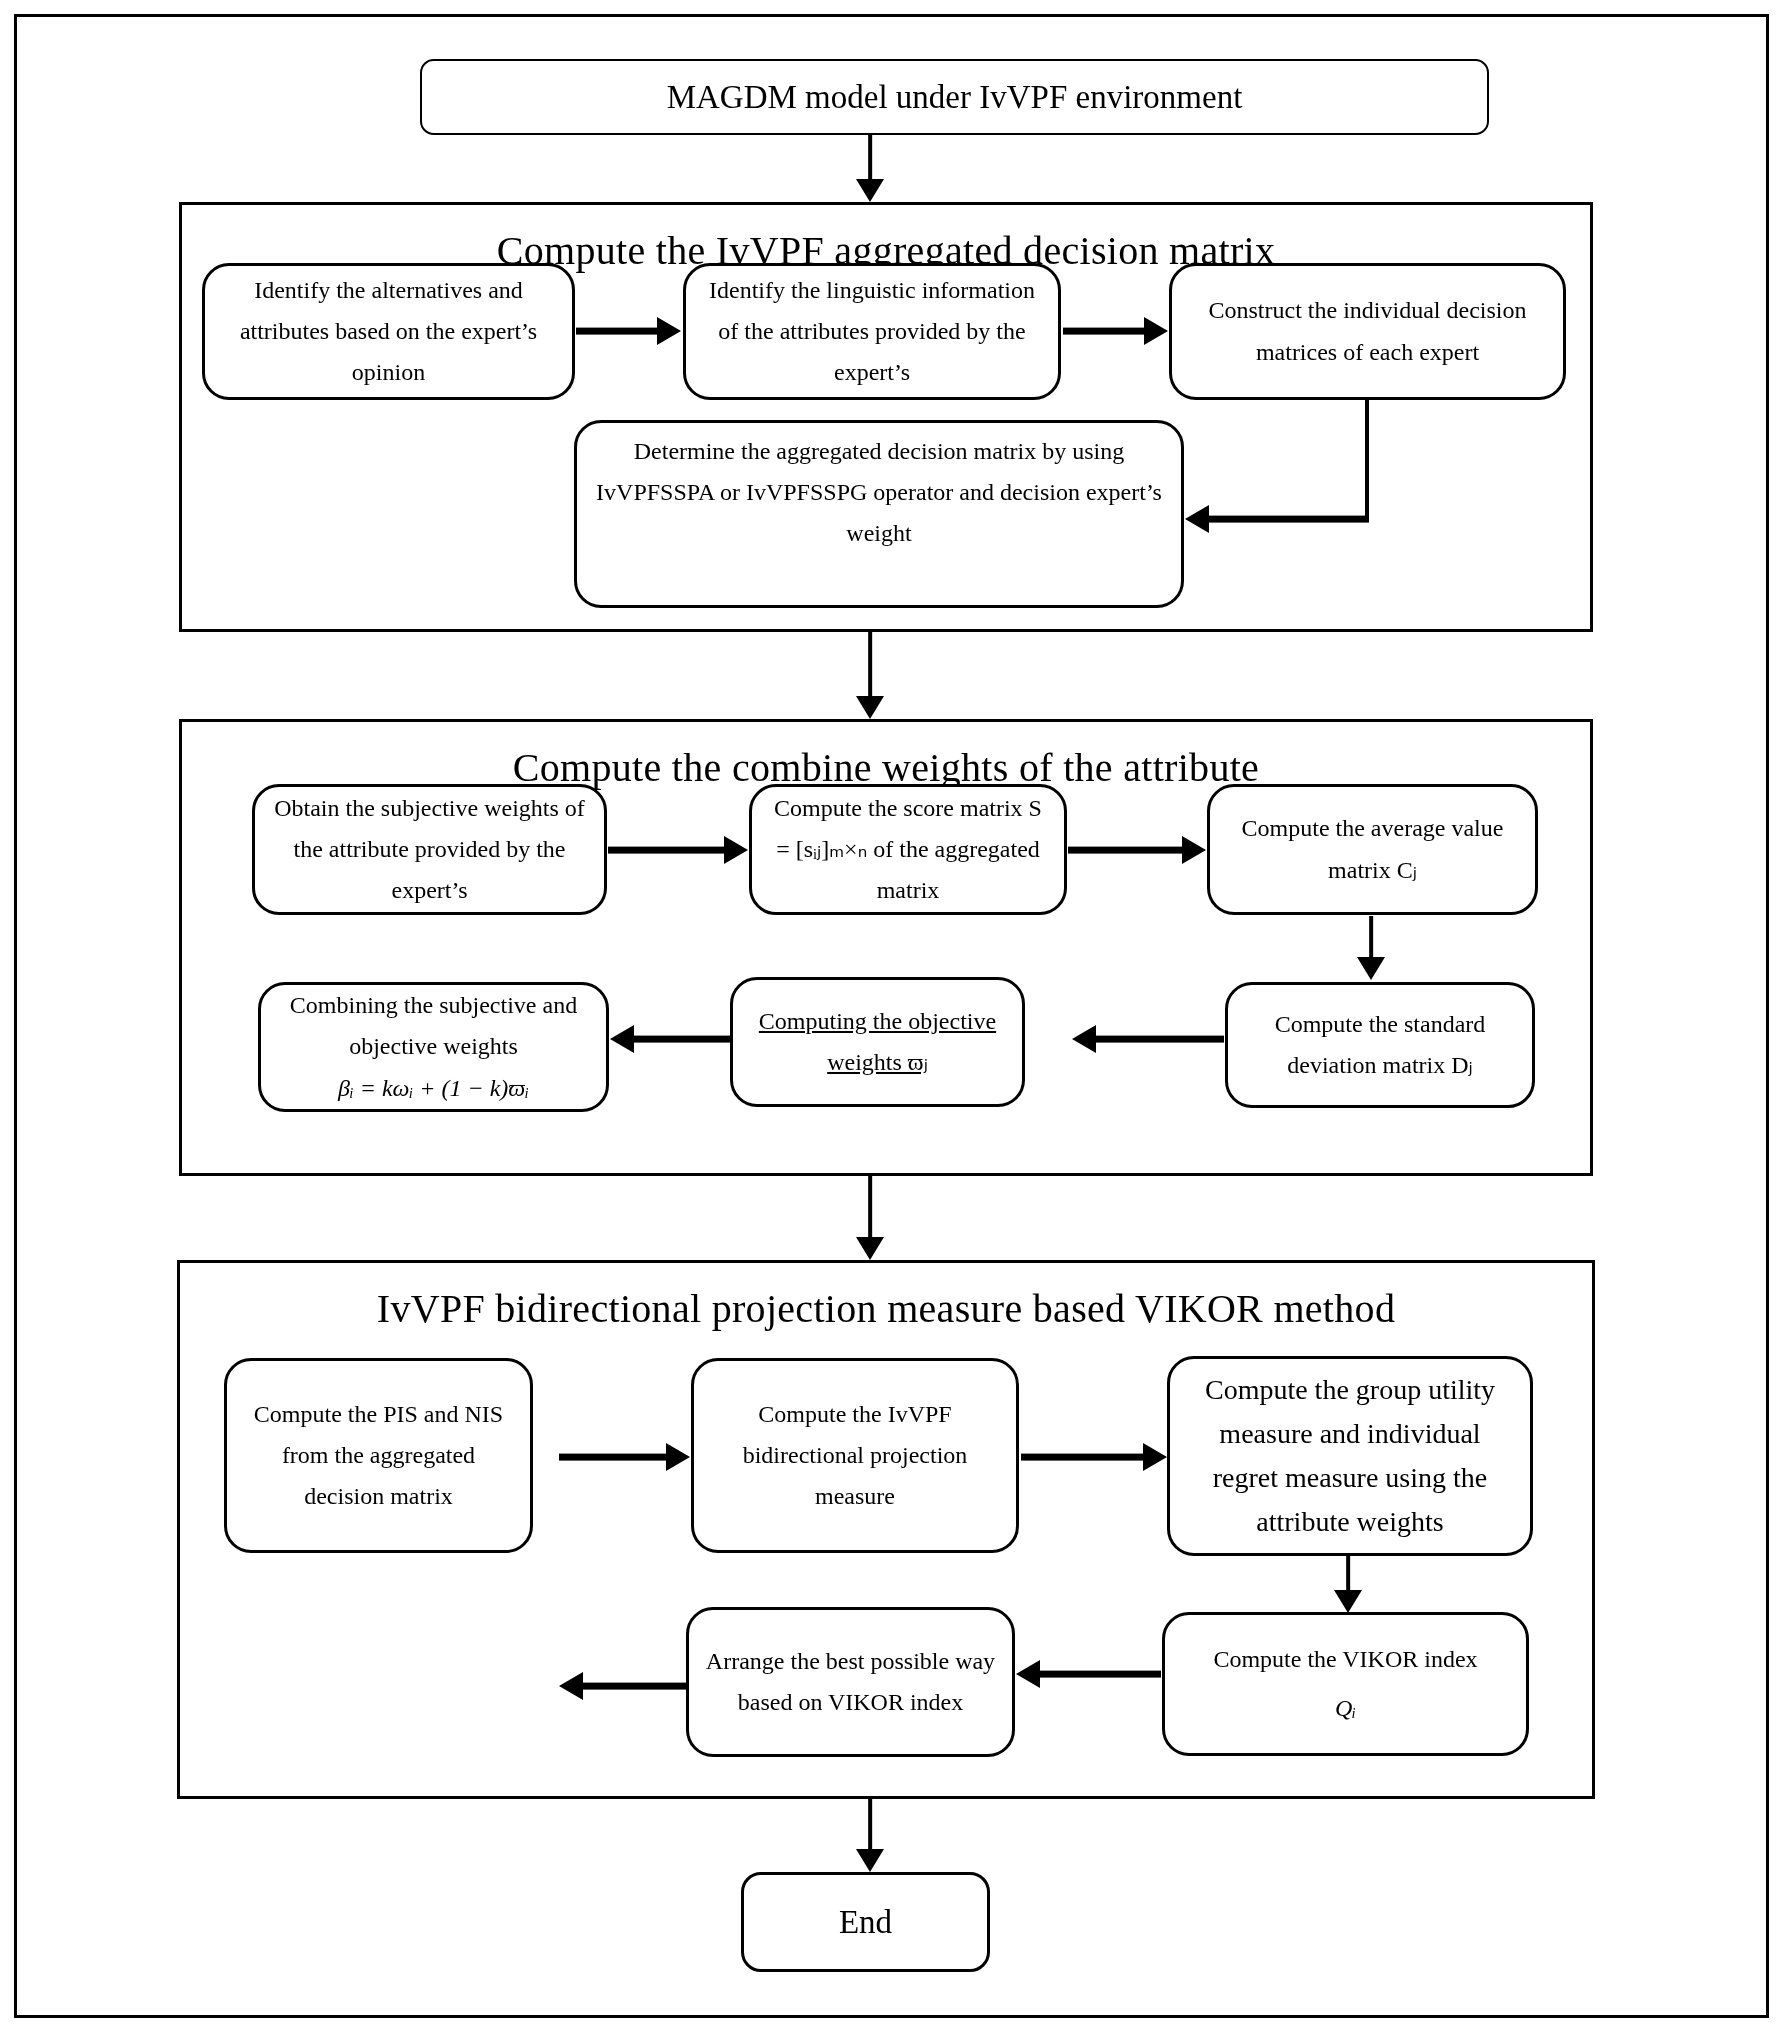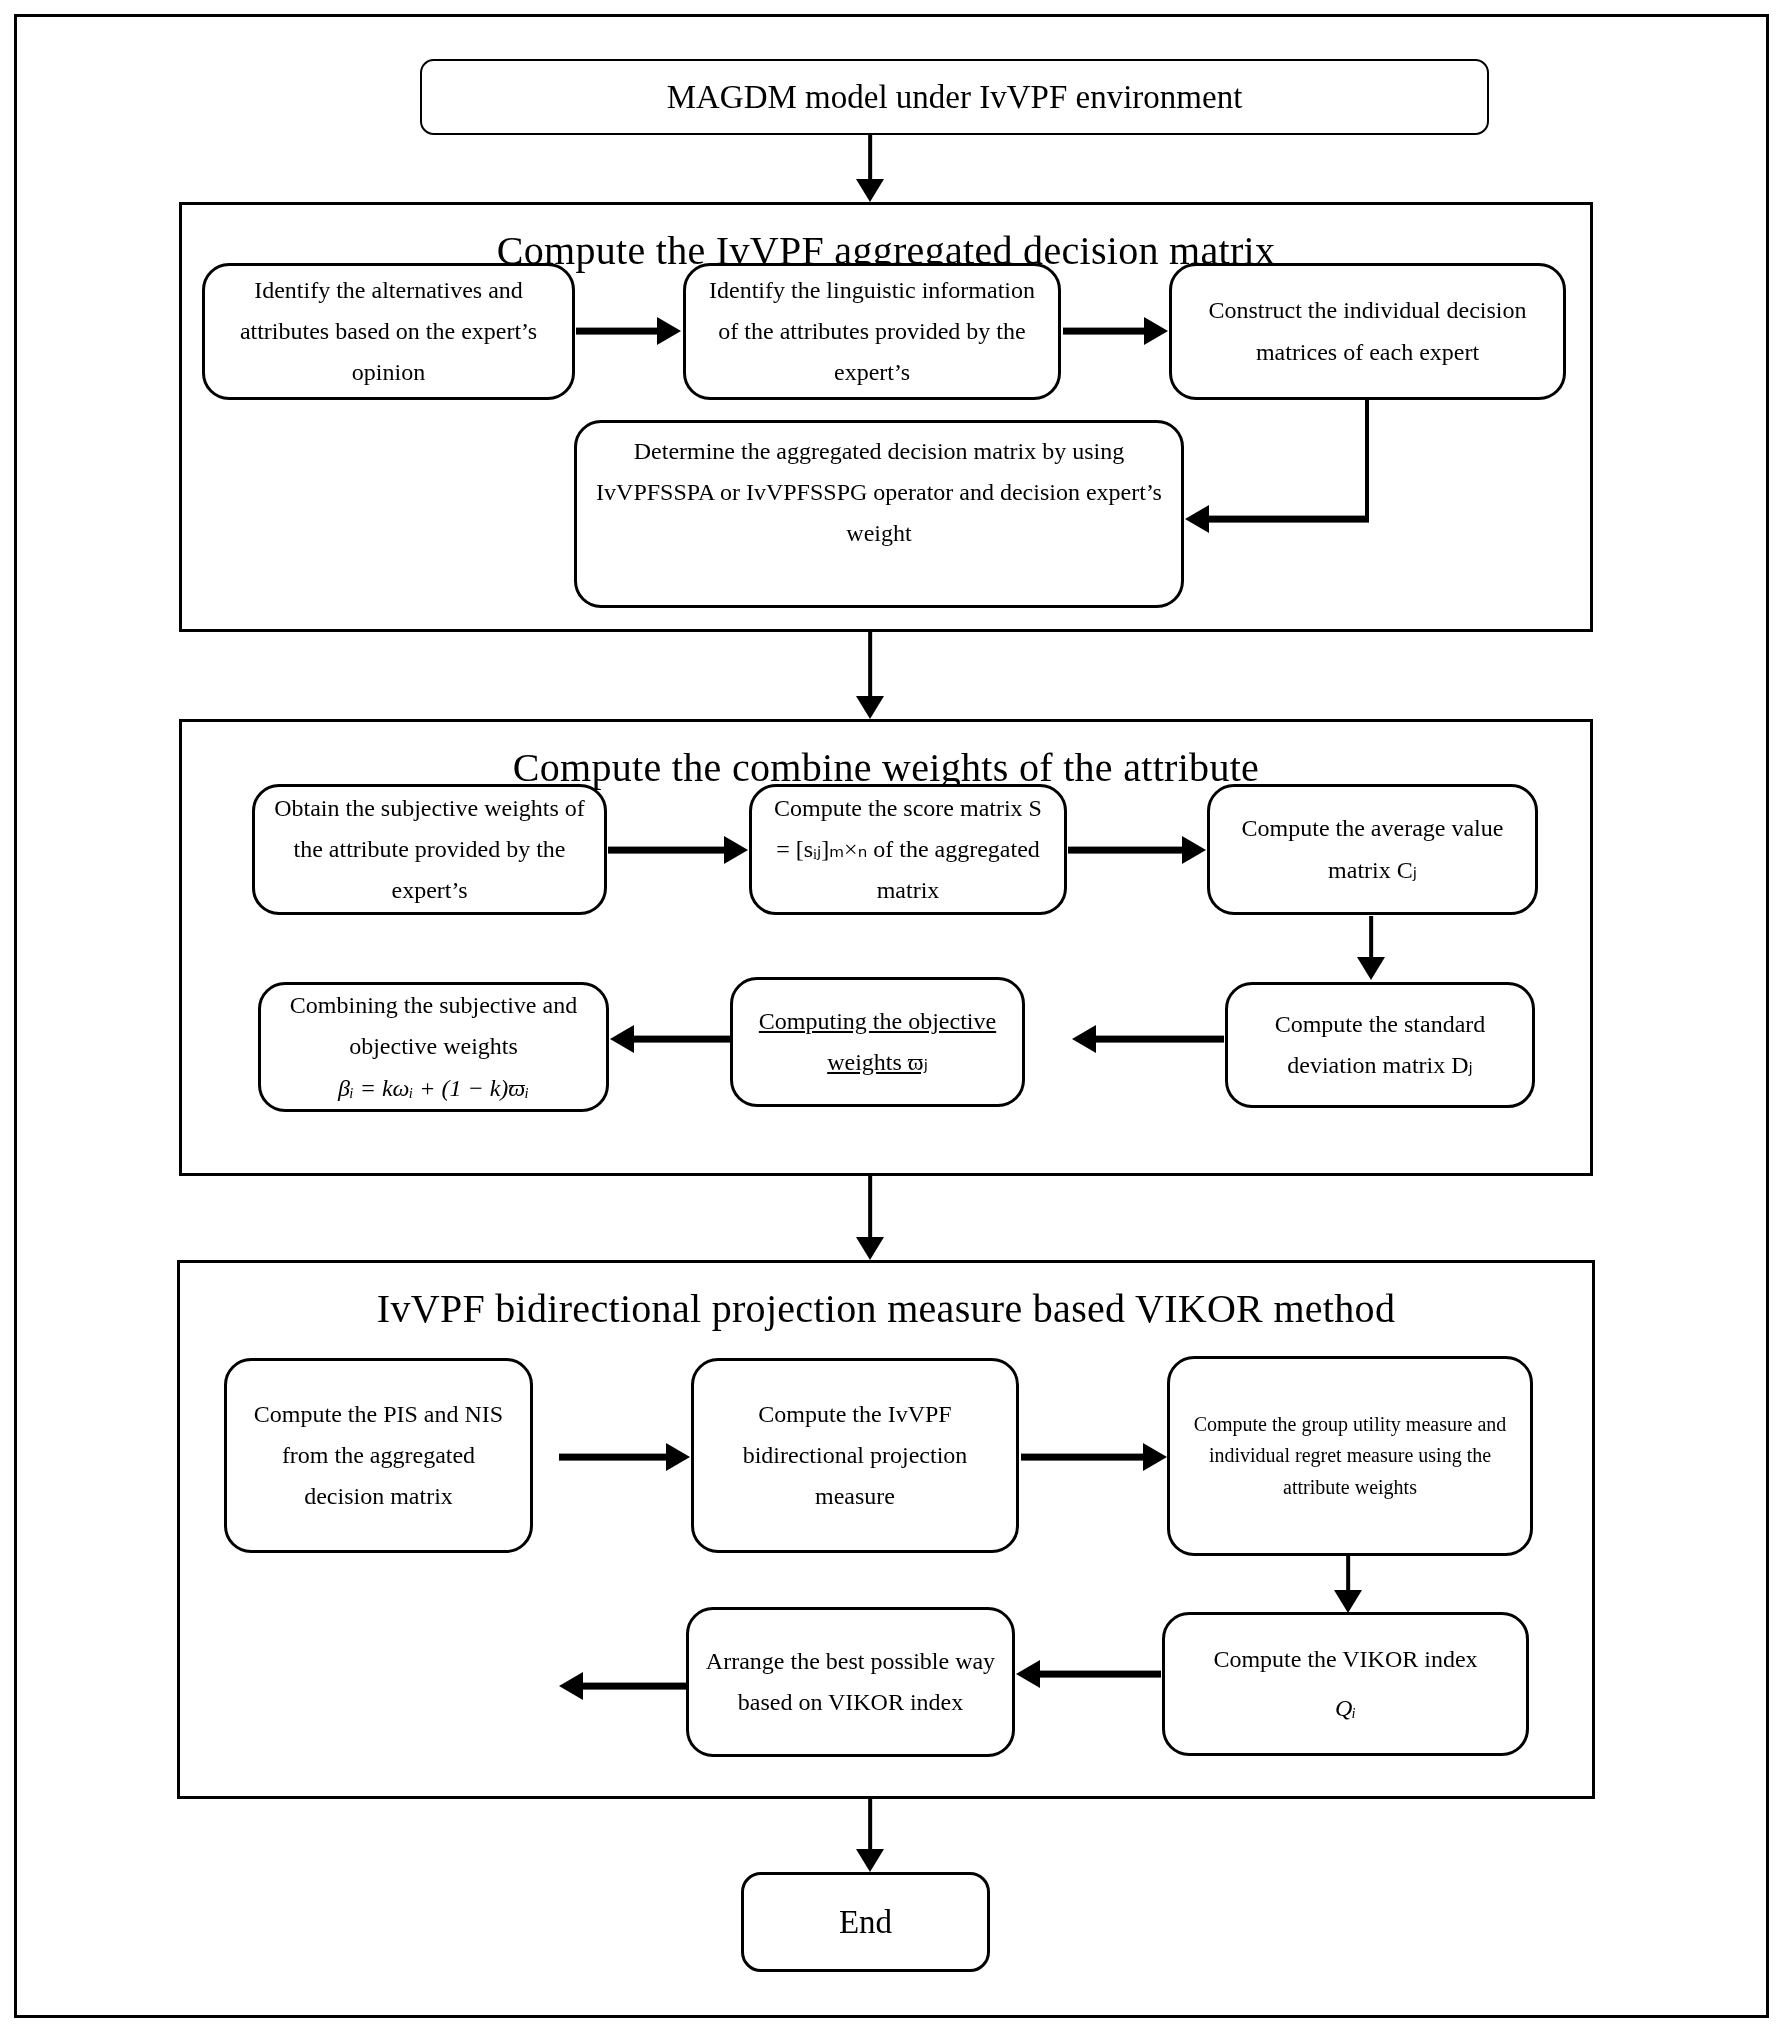--- a/index.html
+++ b/index.html
@@ -7,21 +7,21 @@
           font-family:"Liberation Serif","DejaVu Sans",serif;color:#000;}
   .frame{position:absolute;left:13.7px;top:13.7px;width:1755px;height:2004px;
          border:3.2px solid #000;box-sizing:border-box;}
   .panel{position:absolute;border:3.2px solid #000;background:#fff;box-sizing:border-box;}
   .panel-title{position:absolute;left:0;right:0;top:22px;text-align:center;
                font-size:40px;letter-spacing:0.3px;}
   .node{position:absolute;border:3.2px solid #000;border-radius:27px;background:#fff;
         display:flex;flex-direction:column;align-items:center;justify-content:center;
         text-align:center;font-size:24px;line-height:1.72;padding:4.2px 13.7px;
         box-sizing:border-box;}
-  .node.tight{line-height:1.58;font-size:20px;}
+  .node.tight{line-height:1.58;font-size:28px;}
   .title-node{border-radius:13.7px;font-size:33px;border-width:2.6px;}
   .end-node{border-radius:20px;font-size:33px;}
   .formula{font-style:italic;}
   
   .hr,.hl{position:absolute;height:28px;}
   .hr .shaft{position:absolute;left:0;right:20px;top:50%;transform:translateY(-50%);
              height:6.8px;background:#000;}
   .hr .head{position:absolute;right:0;top:50%;transform:translateY(-50%);width:0;height:0;
             border-top:14px solid transparent;border-bottom:14px solid transparent;
             border-left:24px solid #000;}

